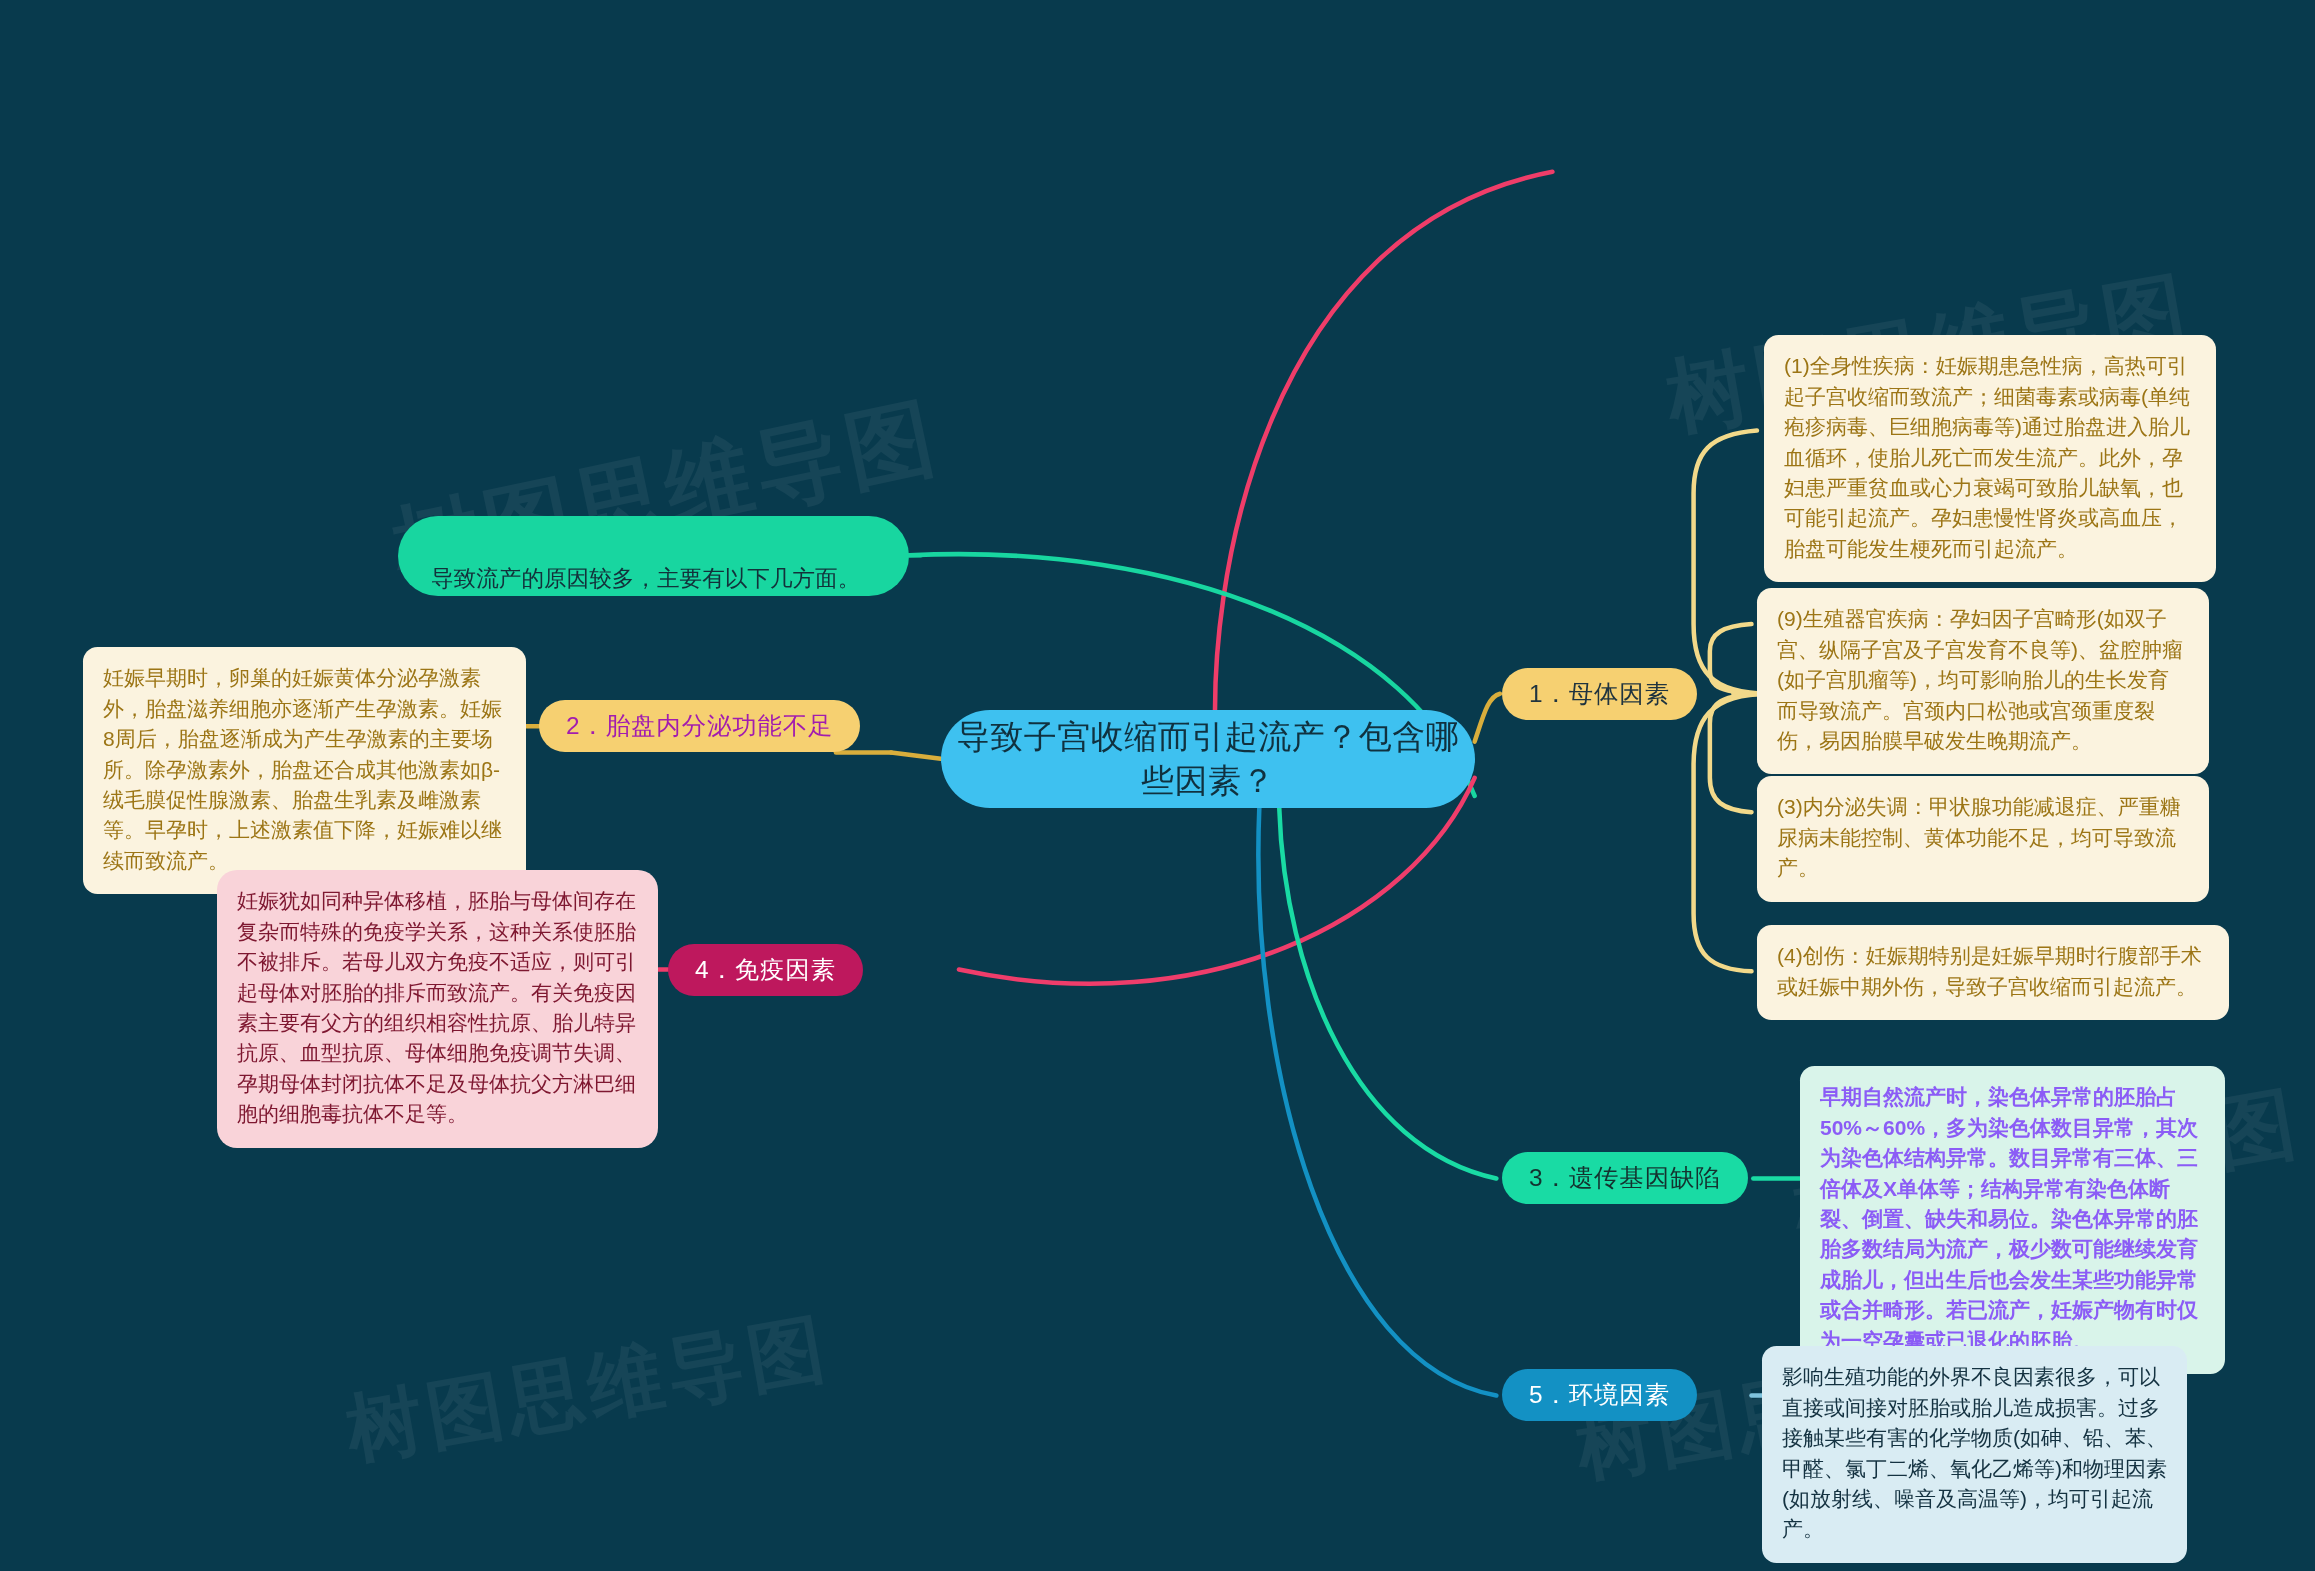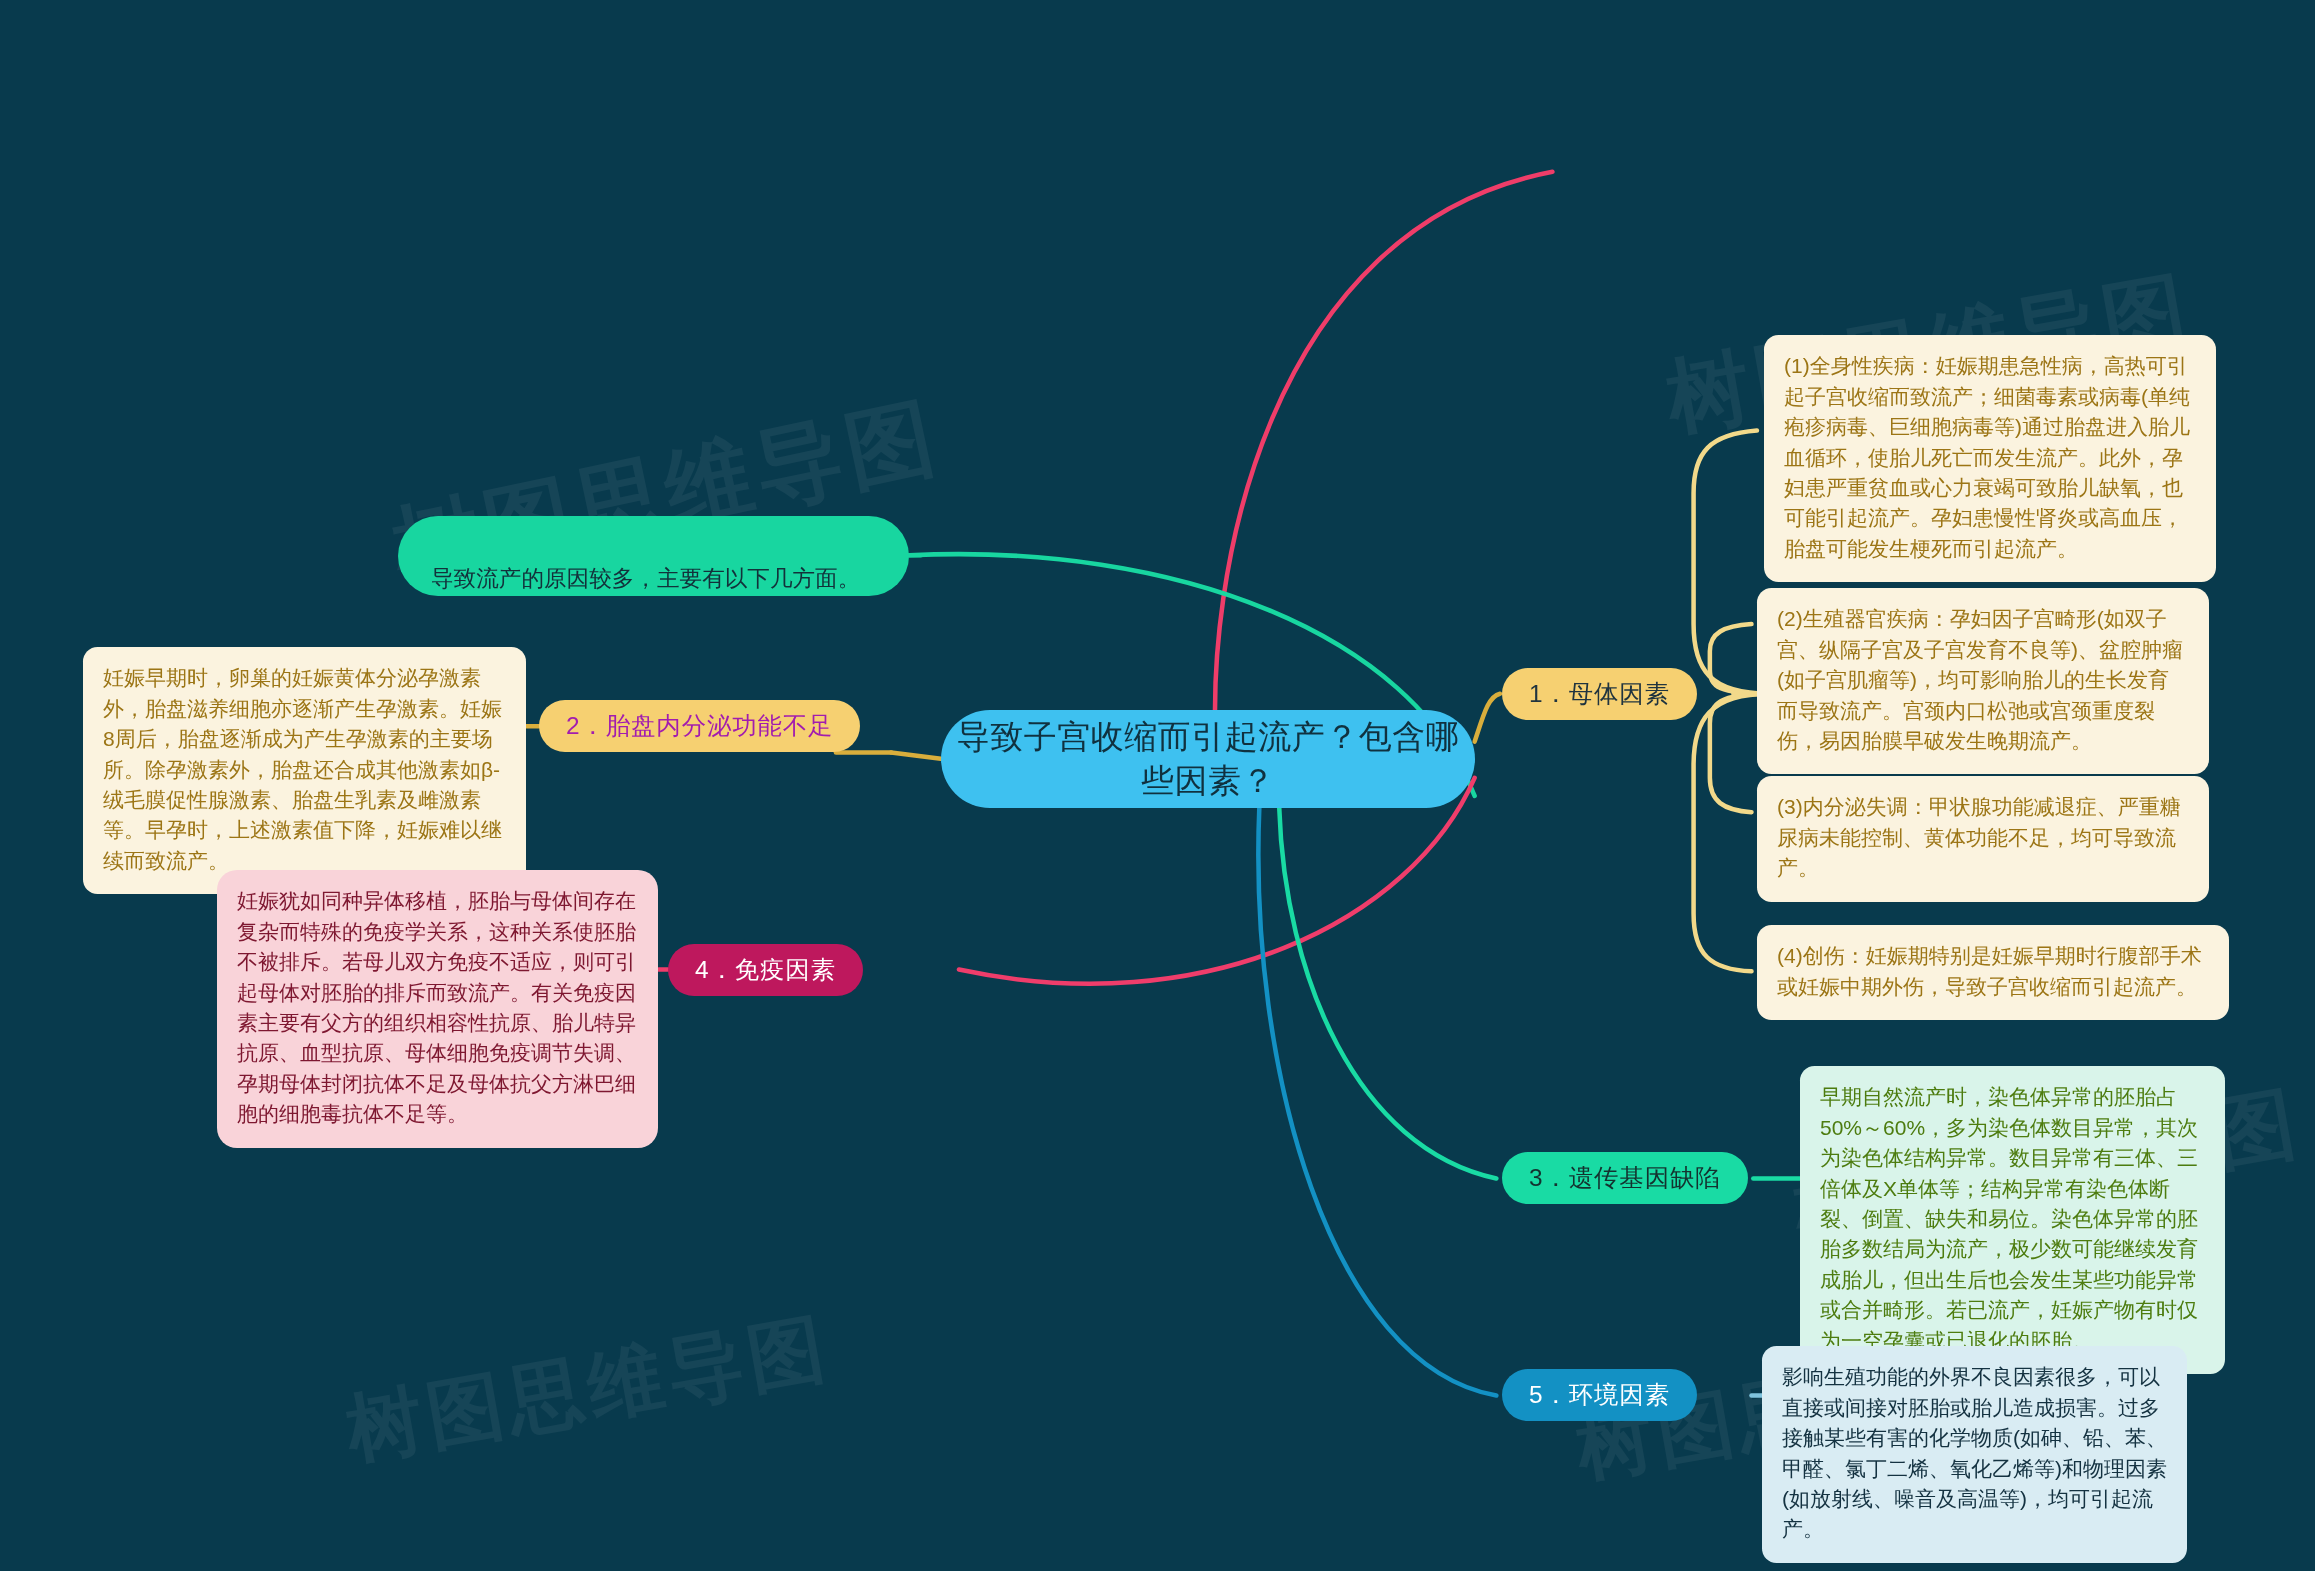--- a/index.html
+++ b/index.html
@@ -51,21 +51,21 @@
     padding:0 49px;box-sizing:border-box;
     color:#ffffff;font-size:25px;line-height:1.52;
   }
 
   
   .card{
     border-radius:14.5px;padding:16.3px 20px 18px 20px;box-sizing:border-box;
     font-size:21px;line-height:1.45;
   }
   .card-cream{background:#fbf3df;color:#9c7515;}
-  .card-mint{background:#d9f4ea;color:#4d7c0f;}
+  .card-mint{background:#d9f4ea;color:#8b5cf6;font-weight:bold;}
   .card-blue{background:#d9ecf3;color:#143241;}
   .card-pink{background:#f9d3d9;color:#7e1730;}
 
   .c-m1{left:1764px;top:335px;width:452px;}
   .c-m2{left:1757px;top:588px;width:452px;}
   .c-m3{left:1757px;top:776px;width:452px;}
   .c-m4{left:1757px;top:925px;width:472px;}
   .c-hormone{left:83px;top:647px;width:443px;}
   .c-immune{left:217px;top:870px;width:441px;border-radius:20px;}
   .c-gene{left:1800px;top:1066px;width:425px;}
@@ -154,21 +154,21 @@
     <span>4．免疫因素</span>
   </div>
   <div class="node pill pill-5">
     <span>5．环境因素</span>
   </div>
 
   <div class="node card card-cream c-m1">
     <span>(1)全身性疾病：妊娠期患急性病，高热可引起子宫收缩而致流产；细菌毒素或病毒(单纯疱疹病毒、巨细胞病毒等)通过胎盘进入胎儿血循环，使胎儿死亡而发生流产。此外，孕妇患严重贫血或心力衰竭可致胎儿缺氧，也可能引起流产。孕妇患慢性肾炎或高血压，胎盘可能发生梗死而引起流产。</span>
   </div>
   <div class="node card card-cream c-m2">
-    <span>(2)生殖器官疾病：孕妇因子宫畸形(如双子宫、纵隔子宫及子宫发育不良等)、盆腔肿瘤(如子宫肌瘤等)，均可影响胎儿的生长发育而导致流产。宫颈内口松弛或宫颈重度裂伤，易因胎膜早破发生晚期流产。</span>
+    <span>(9)生殖器官疾病：孕妇因子宫畸形(如双子宫、纵隔子宫及子宫发育不良等)、盆腔肿瘤(如子宫肌瘤等)，均可影响胎儿的生长发育而导致流产。宫颈内口松弛或宫颈重度裂伤，易因胎膜早破发生晚期流产。</span>
   </div>
   <div class="node card card-cream c-m3">
     <span>(3)内分泌失调：甲状腺功能减退症、严重糖尿病未能控制、黄体功能不足，均可导致流产。</span>
   </div>
   <div class="node card card-cream c-m4">
     <span>(4)创伤：妊娠期特别是妊娠早期时行腹部手术或妊娠中期外伤，导致子宫收缩而引起流产。</span>
   </div>
 
   <div class="node card card-cream c-hormone">
     <span>妊娠早期时，卵巢的妊娠黄体分泌孕激素外，胎盘滋养细胞亦逐渐产生孕激素。妊娠8周后，胎盘逐渐成为产生孕激素的主要场所。除孕激素外，胎盘还合成其他激素如β-绒毛膜促性腺激素、胎盘生乳素及雌激素等。早孕时，上述激素值下降，妊娠难以继续而致流产。</span>

